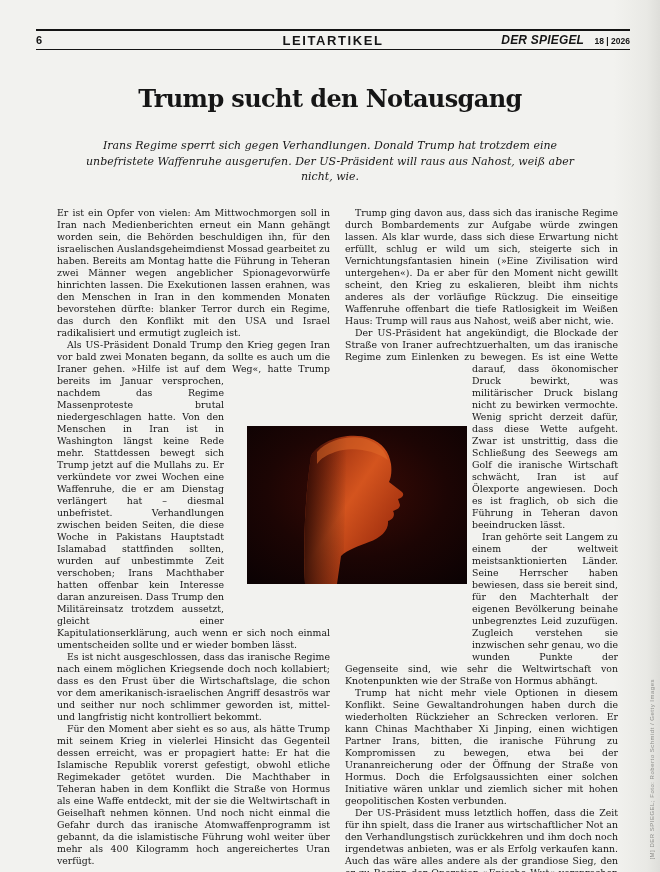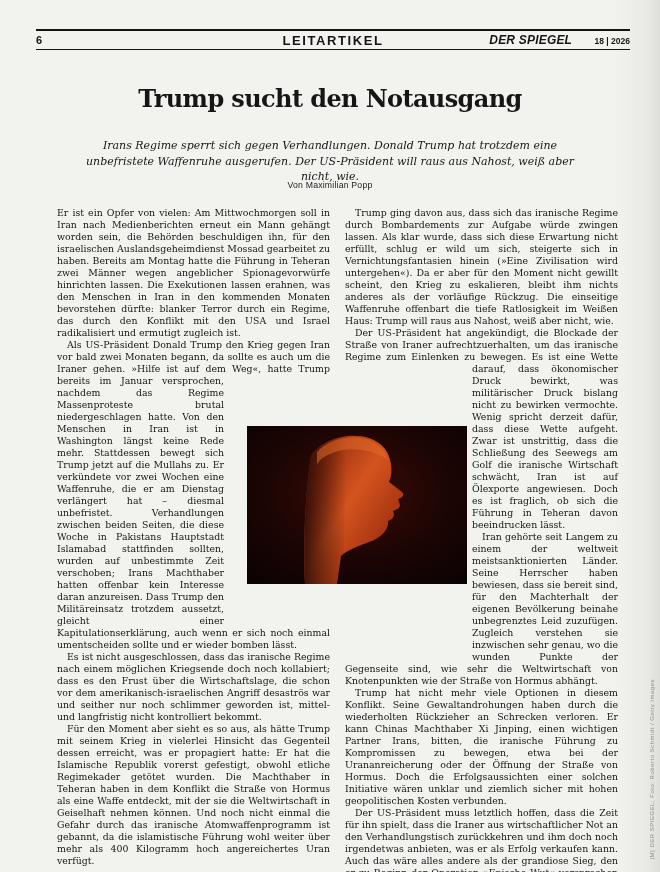--- a/index.html
+++ b/index.html
@@ -23,21 +23,21 @@
     border-bottom: 1px solid #141414;
     font-family: "Liberation Sans", sans-serif;
   }
   .pageno { font-weight: bold; font-size: 11px; }
   .section {
     position: absolute; left: 50%; transform: translateX(-50%);
     font-weight: bold; font-size: 13px; letter-spacing: 1.6px;
   }
   .issue { font-size: 8.5px; white-space: nowrap; }
   .issue .brand { font-weight: bold; font-style: italic; font-size: 12px; letter-spacing: 0.2px; }
-  .issue .issue-no { margin-left: 20px; font-weight: bold; }
+  .issue .issue-no { margin-left: 8px; font-weight: bold; }
 
   
   .title {
     position: absolute; top: 84px; left: 0; right: 0;
     text-align: center;
     font-family: "DejaVu Serif", serif;
     font-weight: 700; font-size: 24px; letter-spacing: -0.6px;
   }
   .deck {
     position: absolute; top: 138px; left: 80px; right: 80px;
@@ -92,21 +92,20 @@
     <span class="pageno">6</span>
     <span class="section">LEITARTIKEL</span>
     <span class="issue">
       <span class="brand">DER SPIEGEL</span>
       <span class="issue-no">18 | 2026</span>
     </span>
   </div>
 
   <h1 class="title">Trump sucht den Notausgang</h1>
   <p class="deck">Irans Regime sperrt sich gegen Verhandlungen. Donald Trump hat trotzdem eine unbefristete Waffenruhe ausgerufen. Der US-Präsident will raus aus Nahost, weiß aber nicht, wie.</p>
-  <p class="byline">Von Maximilian Popp</p>
 
   <div class="body">
 
     <div class="col">
       <p class="para">
         <span>Er ist ein Opfer von vielen: Am Mittwochmorgen soll in Iran nach Medienberichten erneut ein Mann gehängt worden sein, die Behörden beschuldigen ihn, für den israelischen Auslandsgeheimdienst Mossad gearbeitet zu haben. Bereits am Montag hatte die Führung in Teheran zwei Männer wegen angeblicher Spionagevorwürfe hinrichten lassen. Die Exekutionen lassen erahnen, was den Menschen in Iran in den kommenden Monaten bevorstehen dürfte: blanker Terror durch ein Regime, das durch den Konflikt mit den USA und Israel radikalisiert und ermutigt zugleich ist.</span>
       </p>
       <p class="para indent">
         <span>Als US-Präsident Donald Trump den Krieg gegen Iran vor bald zwei Monaten begann, da sollte es auch um die Iraner gehen. »Hilfe ist auf dem Weg«, hatte Trump bereits</span>
         <span class="wrap-spacer-left">

